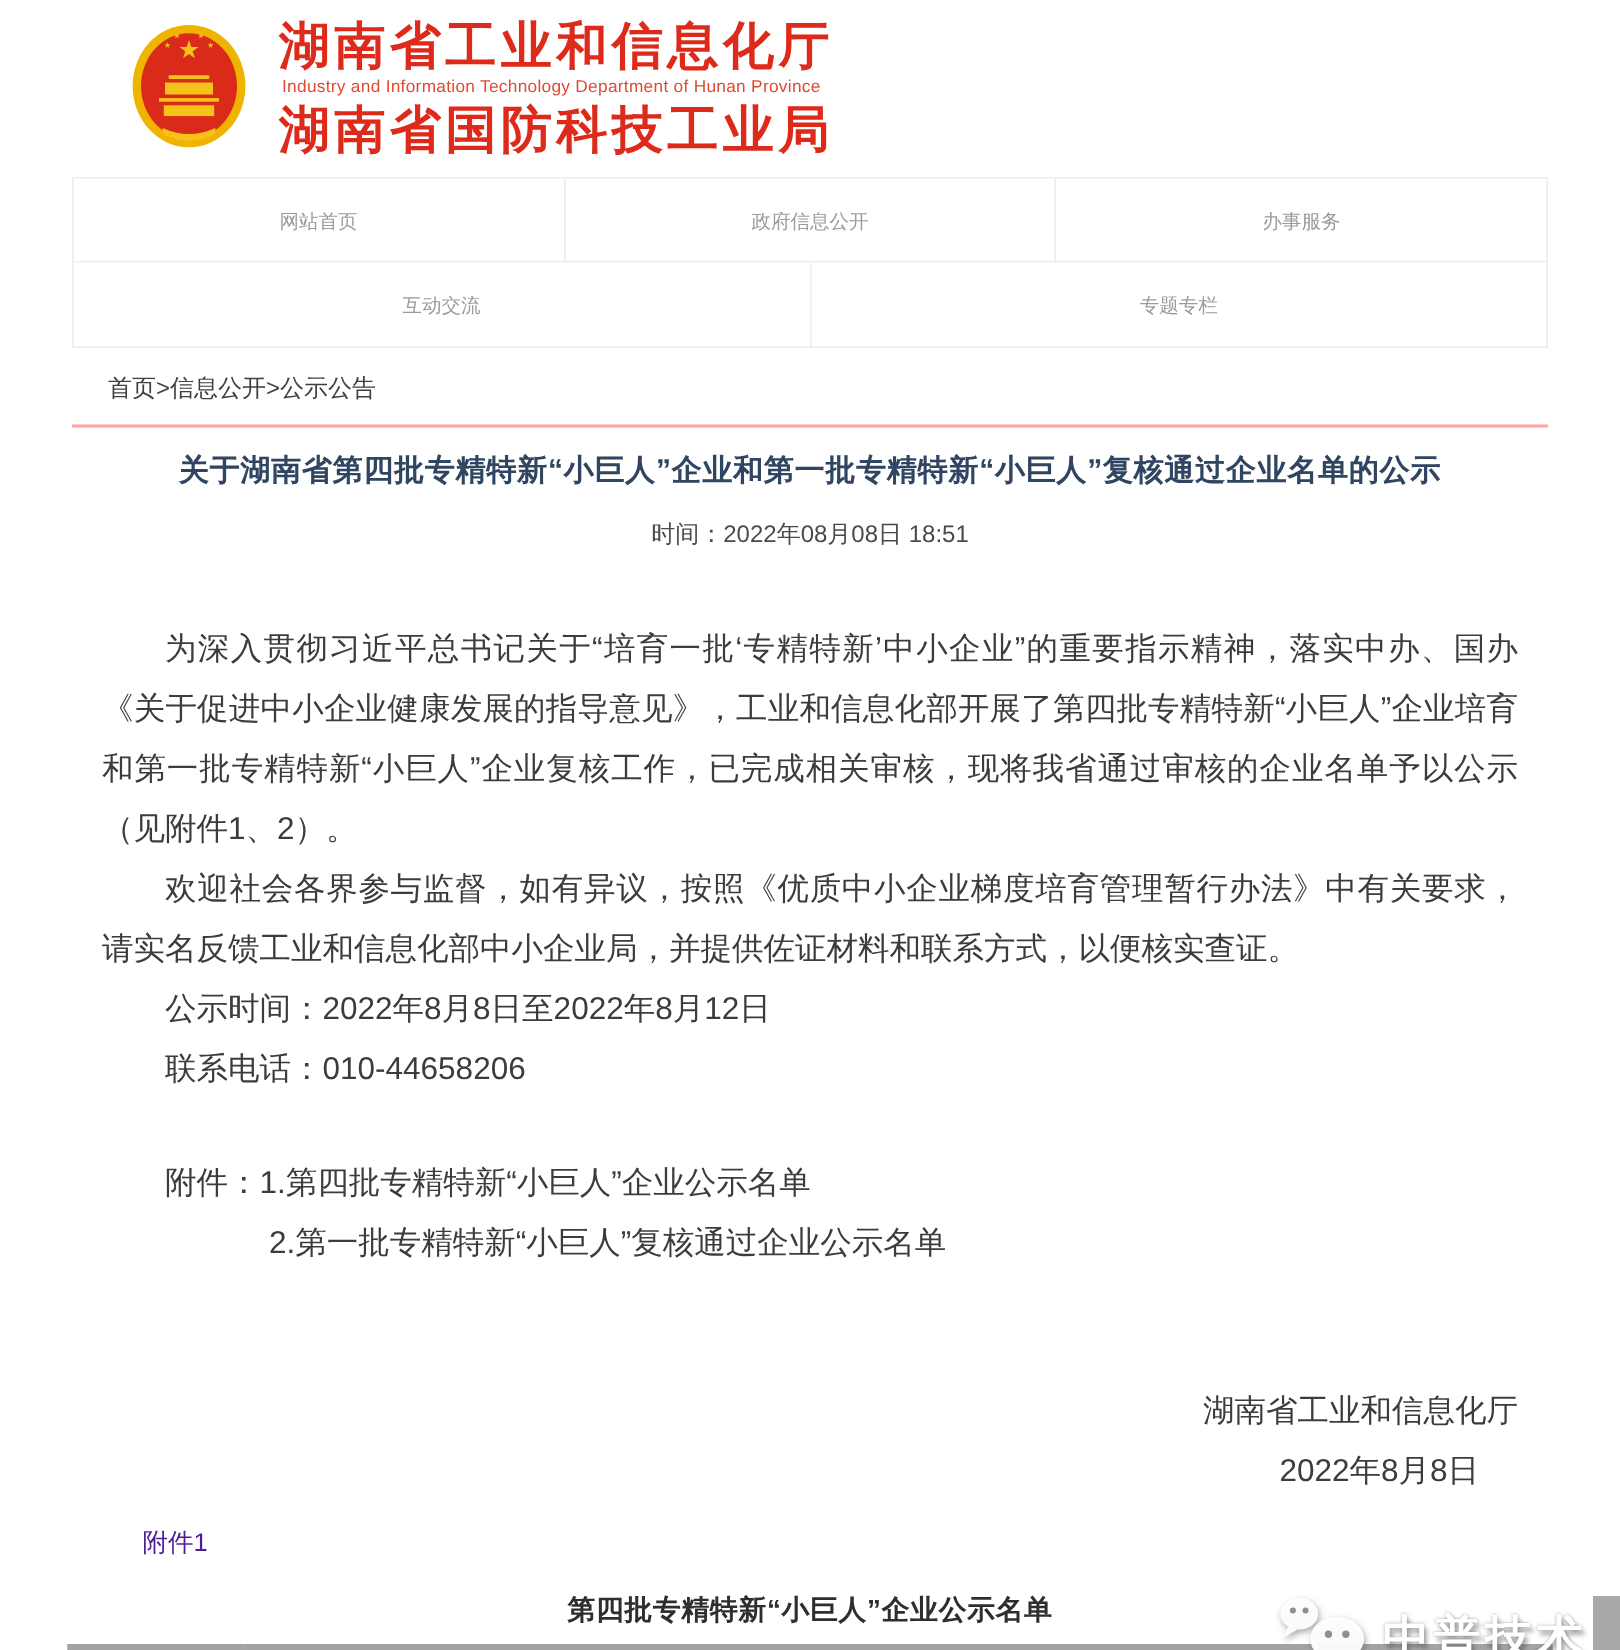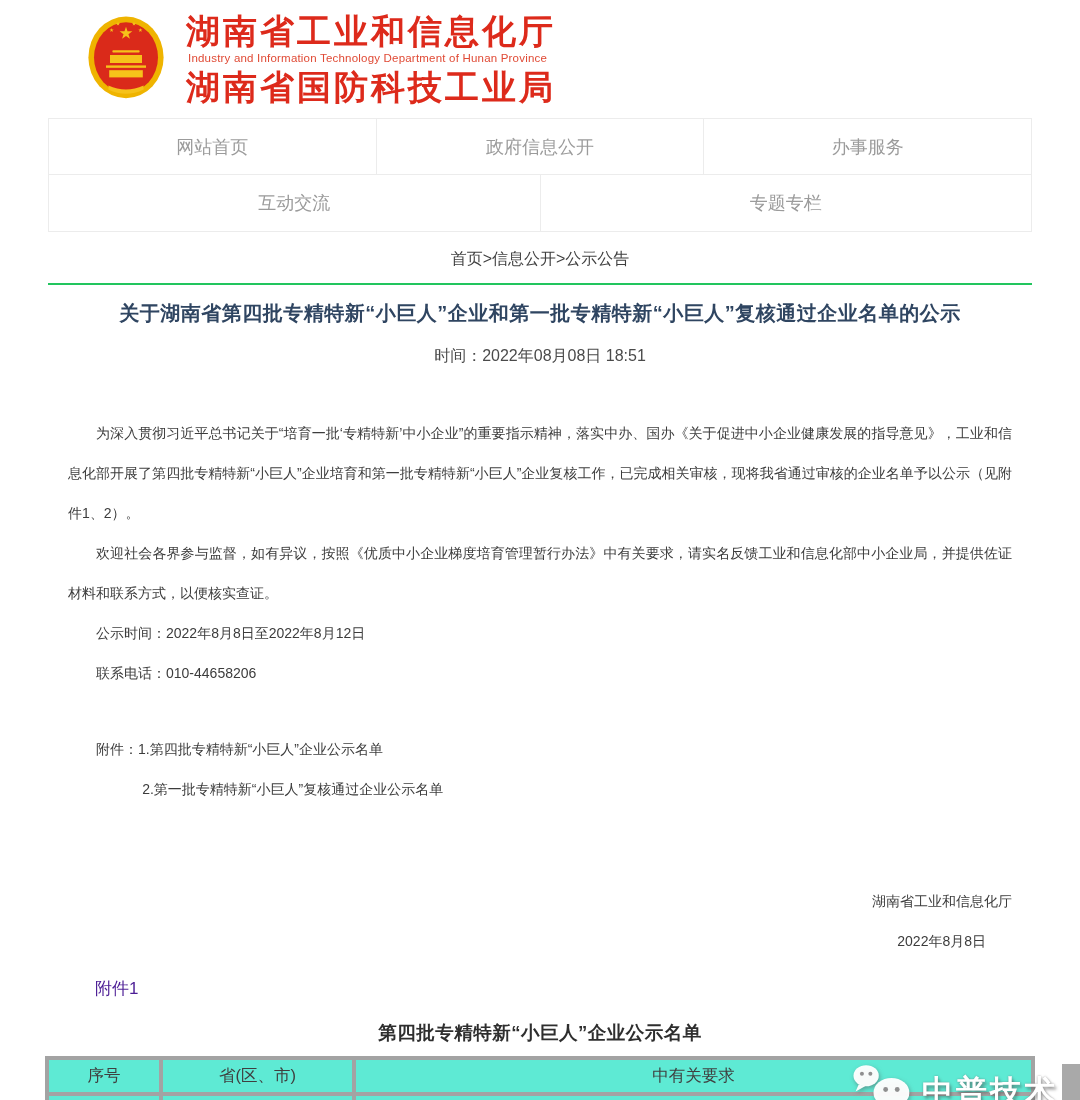--- a/index.html
+++ b/index.html
@@ -17,42 +17,41 @@
   .emblem-wrap { width:80px; height:90px; flex:0 0 auto; margin-right:20px; }
   .org-block { line-height:1; }
   .org-cn { font-size:34px; font-weight:bold; color:#dd2a1b; letter-spacing:3px; }
   .org-en { font-size:11.5px; color:#e04a35; margin:5px 0 5px 2px; letter-spacing:0.2px; }
 
   
   .main-nav { margin:6px 48px 0; }
   .nav-row { display:flex; }
   .nav-cell {
     flex:1; height:57px; line-height:57px; text-align:center;
-    font-size:18px; color:#9b9b9b; background:#fff;
+    font-size:13px; color:#9b9b9b; background:#fff;
     border:1px solid #ececec; margin-left:-1px; cursor:pointer;
   }
   .nav-row + .nav-row .nav-cell { border-top:none; }
   .nav-cell:first-child { margin-left:0; }
 
   
   .breadcrumb-bar {
     margin:0 48px; padding:17px 24px 13px;
     font-size:16px; color:#3f3f3f;
-    border-bottom:2px solid #22c55e;
-    text-align:center;
+    border-bottom:2px solid #fca5a5;
   }
 
   
   .article-title {
     margin:15px 48px 0; text-align:center;
     font-size:20px; font-weight:bold; color:#2f4561; letter-spacing:0.5px;
   }
   .article-time { margin-top:19px; text-align:center; font-size:16px; color:#4a4a4a; }
 
-  .article-body { margin:46px 68px 0; font-size:14px; color:#3c3c3c; }
+  .article-body { margin:46px 68px 0; font-size:21px; color:#3c3c3c; }
   .para { text-indent:2em; line-height:40px; text-align:justify; }
   .info-line { text-indent:2em; line-height:40px; }
 
   .attachments { margin-top:36px; }
   .att-line1 { text-indent:2em; line-height:40px; }
   .att-line2 { padding-left:5.3em; line-height:40px; }
 
   .signature { margin-top:72px; text-align:right; line-height:40px; }
   .signature-date { padding-right:26px; }
 

